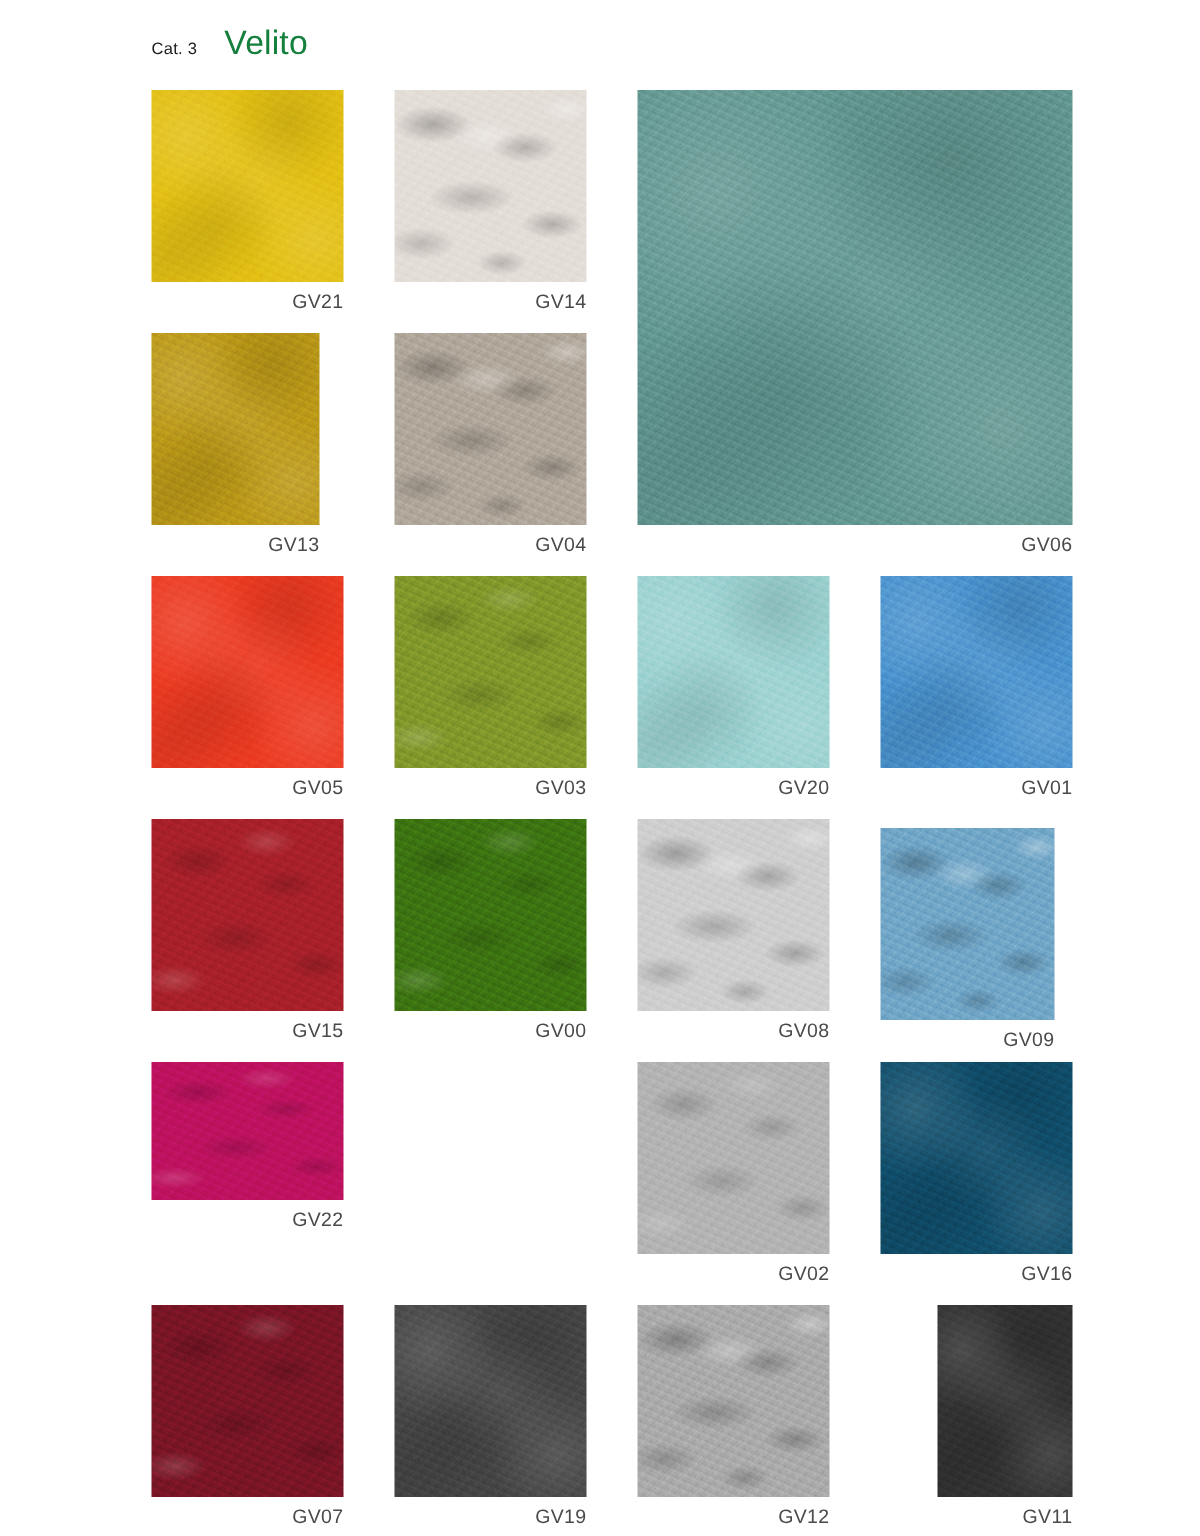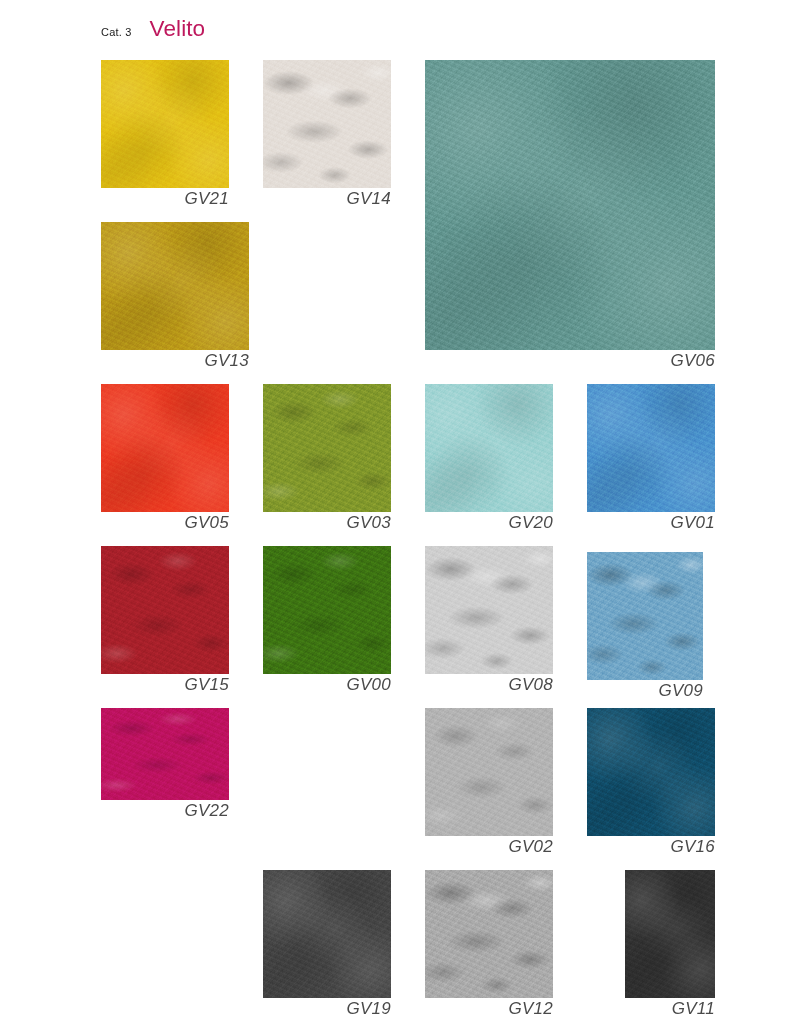--- a/index.html
+++ b/index.html
@@ -31,21 +31,21 @@
     white-space: nowrap;
   }
   #cat-label {
     font-size: 11px;
     color: #1a1a1a;
     letter-spacing: 0.2px;
     font-weight: 400;
   }
   #collection-title {
     font-size: 22.5px;
-    color: #be185d;
+    color: #15803d;
     letter-spacing: 0.1px;
     font-weight: 400;
   }
 
   
   #swatch-grid {
     position: absolute;
     left: 101px;
     top: 60px;
     width: 614px;
@@ -125,26 +125,25 @@
       radial-gradient(ellipse 34% 15% at 44% 62%, rgba(0,0,0,0.14) 0%, rgba(0,0,0,0) 60%),
       radial-gradient(ellipse 24% 12% at 86% 76%, rgba(0,0,0,0.16) 0%, rgba(0,0,0,0) 62%),
       radial-gradient(ellipse 28% 13% at 12% 84%, rgba(255,255,255,0.16) 0%, rgba(255,255,255,0) 60%),
       radial-gradient(ellipse 26% 13% at 60% 12%, rgba(255,255,255,0.15) 0%, rgba(255,255,255,0) 60%);
   }
 
   .swatch-label {
     position: absolute;
     right: 0;
     bottom: -19px;
-    font-size: 17px;
+    font-size: 13px;
     color: #4a4a4a;
     letter-spacing: 0.25px;
     white-space: nowrap;
     line-height: 1;
-    font-style: italic;
   }
 </style>
 </head>
 <body>
 
 <div id="page">
 
   <div id="header">
     <span id="cat-label">Cat. 3</span>
     <span id="collection-title">Velito</span>
@@ -156,23 +155,27 @@
         <div class="swatch-label">GV21</div>
       </div>
       <div class="swatch-cell" style="left: 162px; top: 0px; width: 128px; height: 128px;">
         <div class="swatch-chip mottled" style="background-color: rgb(228, 222, 216);"></div>
         <div class="swatch-label">GV14</div>
       </div>
       <div class="swatch-cell" style="left: 324px; top: 0px; width: 290px; height: 290px;">
         <div class="swatch-chip" style="background-color: rgb(100, 152, 146);"></div>
         <div class="swatch-label">GV06</div>
       </div>
-      <div class="swatch-cell" style="left: 0px; top: 162px; width: 148px; height: 128px;">
+      <div class="swatch-cell" style="left: 0px; top: 162px; width: 112px; height: 128px;">
         <div class="swatch-chip" style="background-color: rgb(188, 154, 24);"></div>
         <div class="swatch-label">GV13</div>
+      </div>
+      <div class="swatch-cell" style="left: 162px; top: 162px; width: 128px; height: 128px;">
+        <div class="swatch-chip mottled" style="background-color: rgb(177, 168, 156);"></div>
+        <div class="swatch-label">GV04</div>
       </div>
       <div class="swatch-cell" style="left: 0px; top: 324px; width: 128px; height: 128px;">
         <div class="swatch-chip" style="background-color: rgb(236, 59, 34);"></div>
         <div class="swatch-label">GV05</div>
       </div>
       <div class="swatch-cell" style="left: 162px; top: 324px; width: 128px; height: 128px;">
         <div class="swatch-chip grainy" style="background-color: rgb(130, 152, 43);"></div>
         <div class="swatch-label">GV03</div>
       </div>
       <div class="swatch-cell" style="left: 324px; top: 324px; width: 128px; height: 128px;">
@@ -204,20 +207,24 @@
         <div class="swatch-label">GV22</div>
       </div>
       <div class="swatch-cell" style="left: 324px; top: 648px; width: 128px; height: 128px;">
         <div class="swatch-chip grainy" style="background-color: rgb(180, 180, 180);"></div>
         <div class="swatch-label">GV02</div>
       </div>
       <div class="swatch-cell" style="left: 486px; top: 648px; width: 128px; height: 128px;">
         <div class="swatch-chip" style="background-color: rgb(16, 78, 107);"></div>
         <div class="swatch-label">GV16</div>
       </div>
+      <div class="swatch-cell" style="left: 0px; top: 810px; width: 128px; height: 128px;">
+        <div class="swatch-chip grainy" style="background-color: rgb(122, 21, 38);"></div>
+        <div class="swatch-label">GV07</div>
+      </div>
       <div class="swatch-cell" style="left: 162px; top: 810px; width: 128px; height: 128px;">
         <div class="swatch-chip" style="background-color: rgb(70, 70, 70);"></div>
         <div class="swatch-label">GV19</div>
       </div>
       <div class="swatch-cell" style="left: 324px; top: 810px; width: 128px; height: 128px;">
         <div class="swatch-chip mottled" style="background-color: rgb(171, 171, 171);"></div>
         <div class="swatch-label">GV12</div>
       </div>
       <div class="swatch-cell" style="left: 486px; top: 810px; width: 128px; height: 128px; padding-left: 38px;">
         <div class="swatch-chip" style="background-color: rgb(51, 51, 51);"></div>

